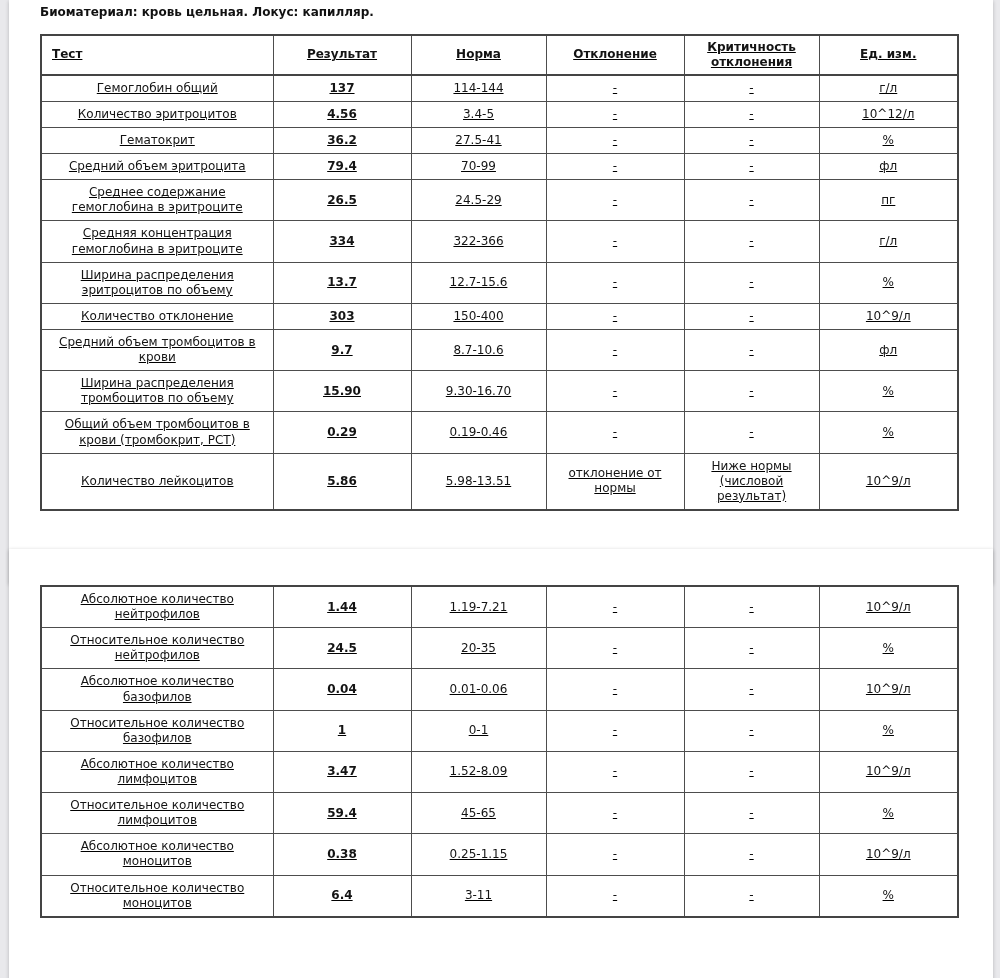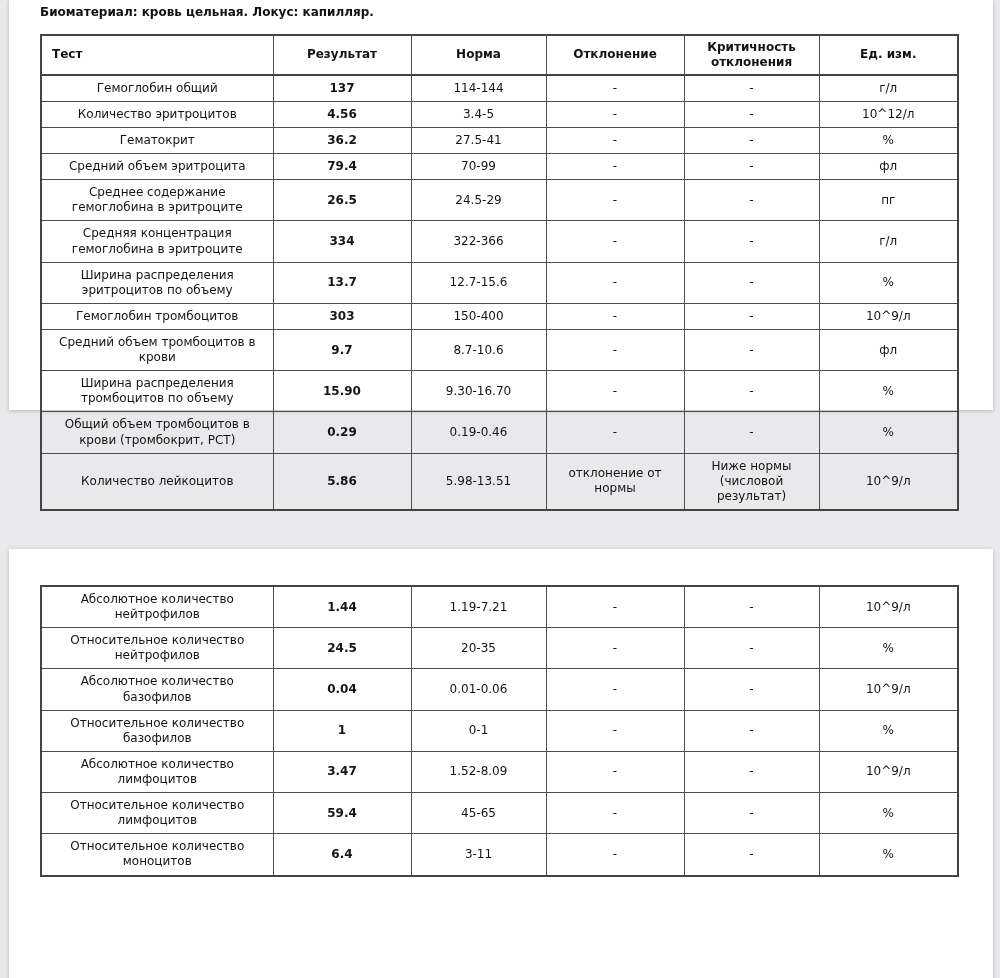--- a/index.html
+++ b/index.html
@@ -18,35 +18,36 @@
   .page {
     position:absolute;
     left:9px;
     width:984px;
     background:#ffffff;
     box-shadow:0 1px 4px rgba(0,0,0,0.22);
     box-sizing:border-box;
     padding-left:31px;
     padding-right:36px;
   }
-  .page1 { top:0; height:410px; padding-top:5px; }
+  .page1 { top:0; height:584px; padding-top:5px; }
   .page2 { top:549px; height:440px; padding-top:36px; }
 
   .doc-title {
     font-size:12px;
     font-weight:bold;
     color:#111;
     margin:0 0 13px 0;
     line-height:1.3;
   }
   table.results {
     border-collapse:collapse;
     table-layout:fixed;
     width:917px;
     border:2px solid #444;
+    text-decoration:underline;
   }
   table.results th, table.results td {
     border:1px solid #4d4d4d;
     font-size:12px;
     color:#141414;
     text-align:center;
     vertical-align:middle;
     padding:5px 8px;
     line-height:1.26;
     word-wrap:break-word;
@@ -146,21 +147,21 @@
           <tr>
             <td class="c-test">Ширина распределения эритроцитов по объему</td>
             <td class="c-result">13.7</td>
             <td class="c-norm">12.7-15.6</td>
             <td class="c-deviation">-</td>
             <td class="c-criticality">-</td>
             <td class="c-units">%</td>
           </tr>
 
           <tr>
-            <td class="c-test">Гемоглобин тромбоцитов</td>
+            <td class="c-test">Количество отклонение</td>
             <td class="c-result">303</td>
             <td class="c-norm">150-400</td>
             <td class="c-deviation">-</td>
             <td class="c-criticality">-</td>
             <td class="c-units">10^9/л</td>
           </tr>
 
           <tr>
             <td class="c-test">Средний объем тромбоцитов в крови</td>
             <td class="c-result">9.7</td>
@@ -261,20 +262,28 @@
 
           <tr>
             <td class="c-test">Относительное количество лимфоцитов</td>
             <td class="c-result">59.4</td>
             <td class="c-norm">45-65</td>
             <td class="c-deviation">-</td>
             <td class="c-criticality">-</td>
             <td class="c-units">%</td>
           </tr>
 
+          <tr>
+            <td class="c-test">Абсолютное количество моноцитов</td>
+            <td class="c-result">0.38</td>
+            <td class="c-norm">0.25-1.15</td>
+            <td class="c-deviation">-</td>
+            <td class="c-criticality">-</td>
+            <td class="c-units">10^9/л</td>
+          </tr>
 
           <tr>
             <td class="c-test">Относительное количество моноцитов</td>
             <td class="c-result">6.4</td>
             <td class="c-norm">3-11</td>
             <td class="c-deviation">-</td>
             <td class="c-criticality">-</td>
             <td class="c-units">%</td>
           </tr>
         </tbody>

